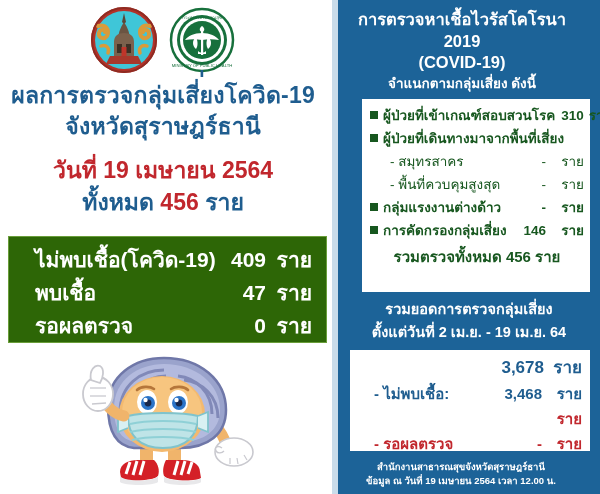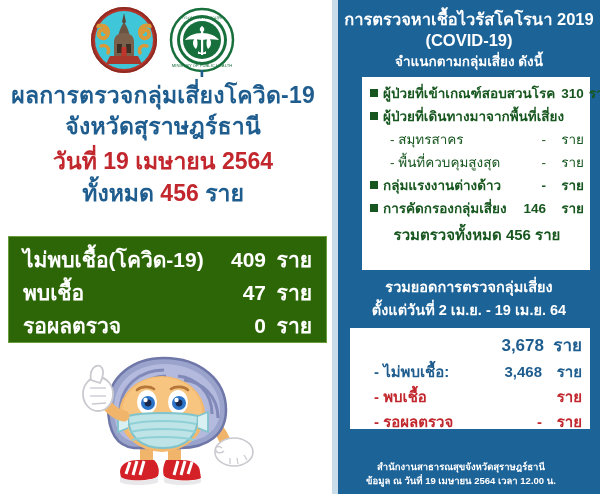--- a/index.html
+++ b/index.html
@@ -23,55 +23,55 @@
   }
   .logo { position:relative; }
 
   .heading-block { text-align:center; margin-top:2px; }
   .h-line1, .h-line2 {
     color:#1f5d8f; font-weight:bold; font-size:23px; line-height:31px;
     letter-spacing:.2px;
   }
   .date-line {
     color:#c1272d; font-weight:bold; font-size:23px; line-height:33px;
-    margin-top:3px;
+    margin-top:12px;
   }
   .total-line {
     font-weight:bold; font-size:23px; line-height:31px; margin-top:0px;
   }
   .total-line .lbl { color:#1f5d8f; }
   .total-line .num { color:#c1272d; }
   .total-line .unit { color:#1f5d8f; }
 
   
   .green-table {
     position:absolute; left:8px; top:236px; width:319px; height:107px;
     background:#2d6606; border:1px solid #6a9e3a;
-    padding:6px 14px 0 14px;
+    padding:6px 14px 0 26px;
   }
   .gt-row {
     display:flex; align-items:baseline; color:#ffffff;
     font-weight:bold; font-size:21px; line-height:33px;
   }
   .gt-label { flex:0 0 auto; }
   .gt-spacer { flex:1 1 auto; }
   .gt-num { flex:0 0 auto; text-align:right; min-width:46px; }
   .gt-unit { flex:0 0 auto; width:46px; text-align:right; }
 
   
   .mascot { position:absolute; left:62px; top:352px; width:205px; height:142px; }
 
   
   .gutter { width:6px; background:#ffffff; }
   .gutter2 { width:6px; background:#c9dcea; }
   .right-panel {
     width:262px; height:494px; background:#1c6398;
     position:relative; padding:0;
   }
-  .rp-head { text-align:center; padding:8px 6px 0 6px; }
+  .rp-head { text-align:center; padding:8px 20px 0 6px; }
   .rp-h1 {
     color:#ffffff; font-weight:bold; font-size:16.5px; line-height:22px;
   }
   .rp-h2 {
     color:#ffffff; font-weight:bold; font-size:16.5px; line-height:21px;
   }
   .rp-h3 {
     color:#ffffff; font-size:13.5px; line-height:21px; font-weight:bold;
   }
   .white-box {
@@ -343,21 +343,20 @@
         <span class="blue-txt numcell">3,678</span>
         <span class="blue-txt unitcell">ราย</span>
       </div>
       <div class="wb2-row">
         <span class="blue-txt">- ไม่พบเชื้อ:</span>
         <span class="sp"></span>
         <span class="blue-txt numcell">3,468</span>
         <span class="blue-txt unitcell">ราย</span>
       </div>
       <div class="wb2-row">
-        <span class="red-txt">- พบเชื้อ</span>
         <span class="sp"></span>
         <span class="red-txt unitcell">ราย</span>
       </div>
       <div class="wb2-row">
         <span class="red-txt">- รอผลตรวจ</span>
         <span class="sp"></span>
         <span class="red-txt numcell">-</span>
         <span class="red-txt unitcell">ราย</span>
       </div>
     </div>

